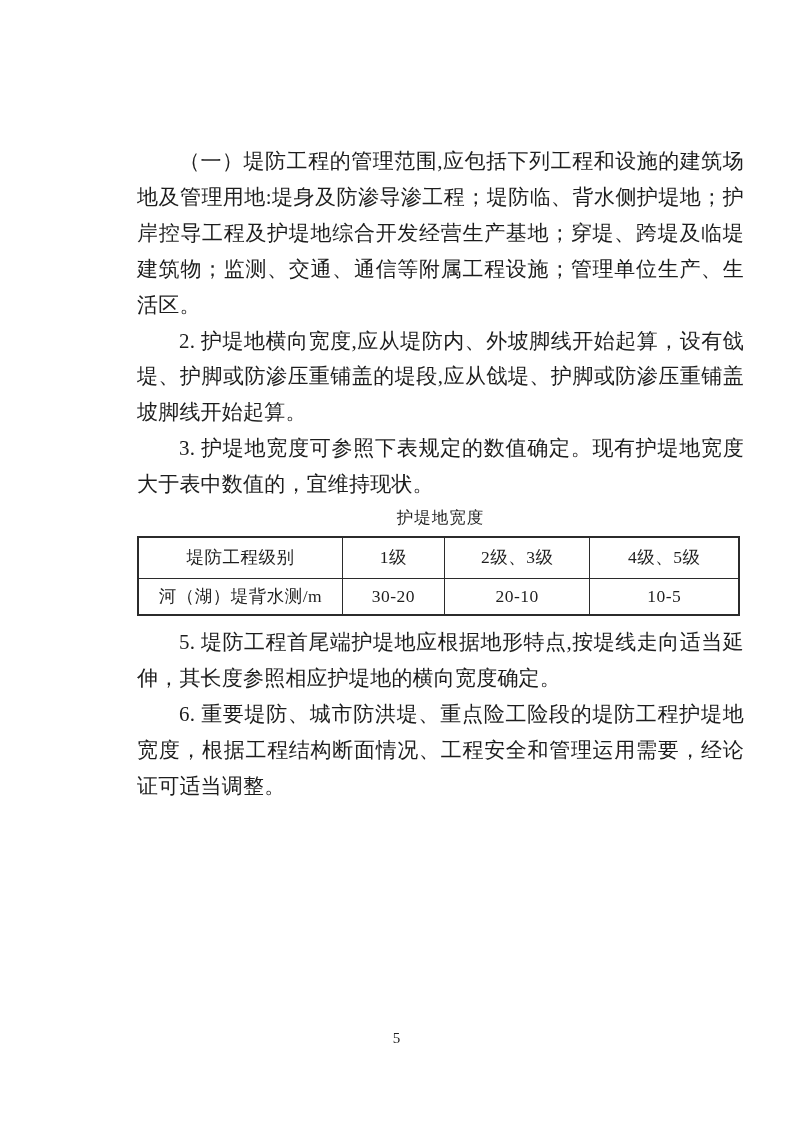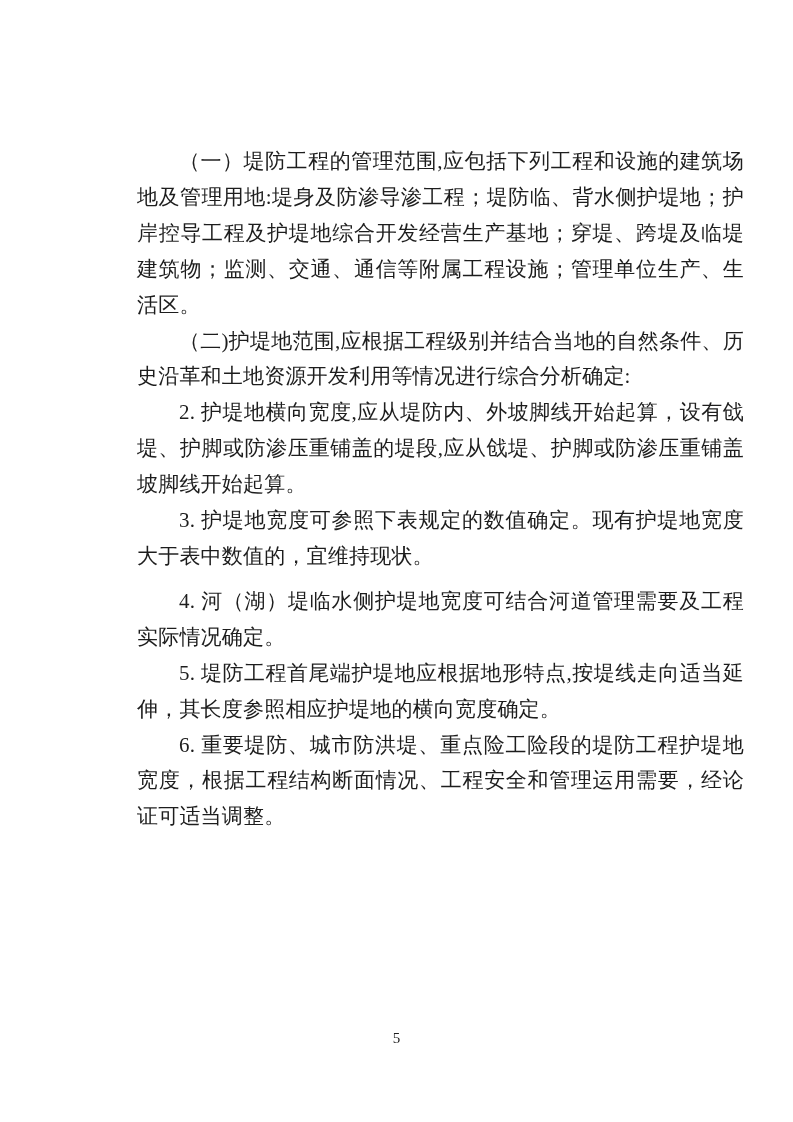--- a/index.html
+++ b/index.html
@@ -72,30 +72,54 @@
   }
 </style>
 </head>
 <body>
 
 <div class="page">
   <div class="content">
 
     <p class="para">（一）堤防工程的管理范围,应包括下列工程和设施的建筑场地及管理用地:堤身及防渗导渗工程；堤防临、背水侧护堤地；护岸控导工程及护堤地综合开发经营生产基地；穿堤、跨堤及临堤建筑物；监测、交通、通信等附属工程设施；管理单位生产、生活区。</p>
 
-    <p class="para">（二)护堤地范围,应根据工程级别并结合当地的自然条件、历史沿革和土地资源开发利用等情况进行综合分析确定:</p>
 
 
     <p class="para">2. 护堤地横向宽度,应从堤防内、外坡脚线开始起算，设有戗堤、护脚或防渗压重铺盖的堤段,应从戗堤、护脚或防渗压重铺盖坡脚线开始起算。</p>
 
     <p class="para">3. 护堤地宽度可参照下表规定的数值确定。现有护堤地宽度大于表中数值的，宜维持现状。</p>
 
+    <div class="table-block">
+      <div class="table-title">护堤地宽度</div>
+
+      <table class="w-table">
+        <colgroup>
+          <col style="width:34%">
+          <col style="width:17%">
+          <col style="width:24.2%">
+          <col style="width:24.8%">
+        </colgroup>
+        <tbody>
+          <tr class="hdr-row">
+            <td>堤防工程级别</td>
+            <td>1级</td>
+            <td>2级、3级</td>
+            <td>4级、5级</td>
+          </tr>
+          <tr class="data-row">
+            <td>河（湖）堤背水测/m</td>
+            <td>30-20</td>
+            <td>20-10</td>
+            <td>10-5</td>
+          </tr>
+        </tbody>
+      </table>
+    </div>
 
     <div class="after-table">
-      <p class="para">4. 河（湖）堤临水侧护堤地宽度可结合河道管理需要及工程实际情况确定。</p>
 
       <p class="para">5. 堤防工程首尾端护堤地应根据地形特点,按堤线走向适当延伸，其长度参照相应护堤地的横向宽度确定。</p>
 
       <p class="para">6. 重要堤防、城市防洪堤、重点险工险段的堤防工程护堤地宽度，根据工程结构断面情况、工程安全和管理运用需要，经论证可适当调整。</p>
     </div>
 
   </div>
 
   <div class="page-number">5</div>
 </div>

